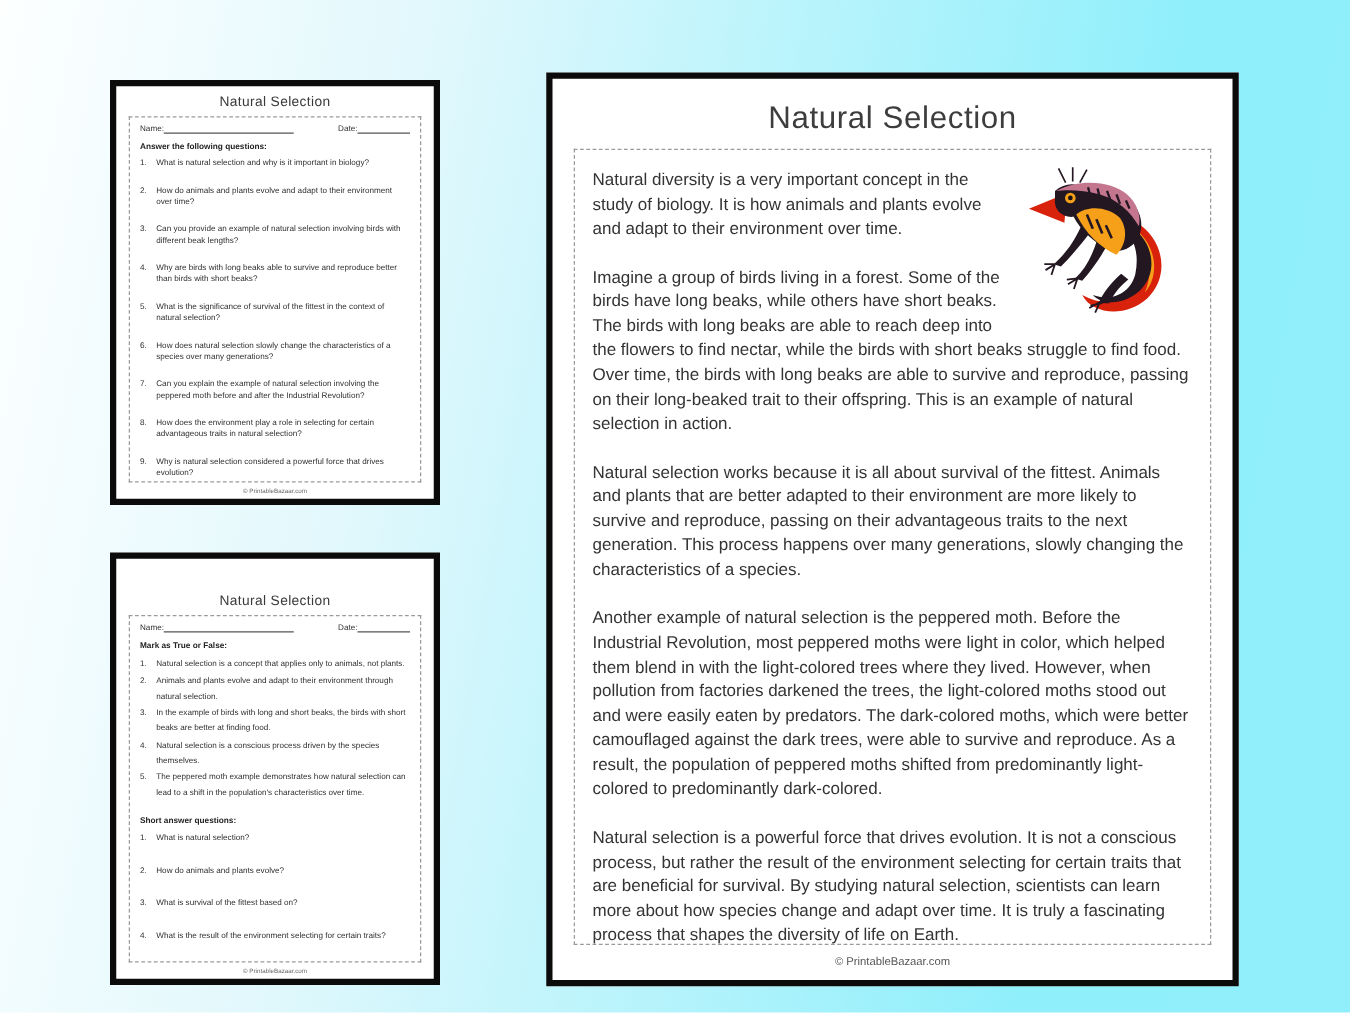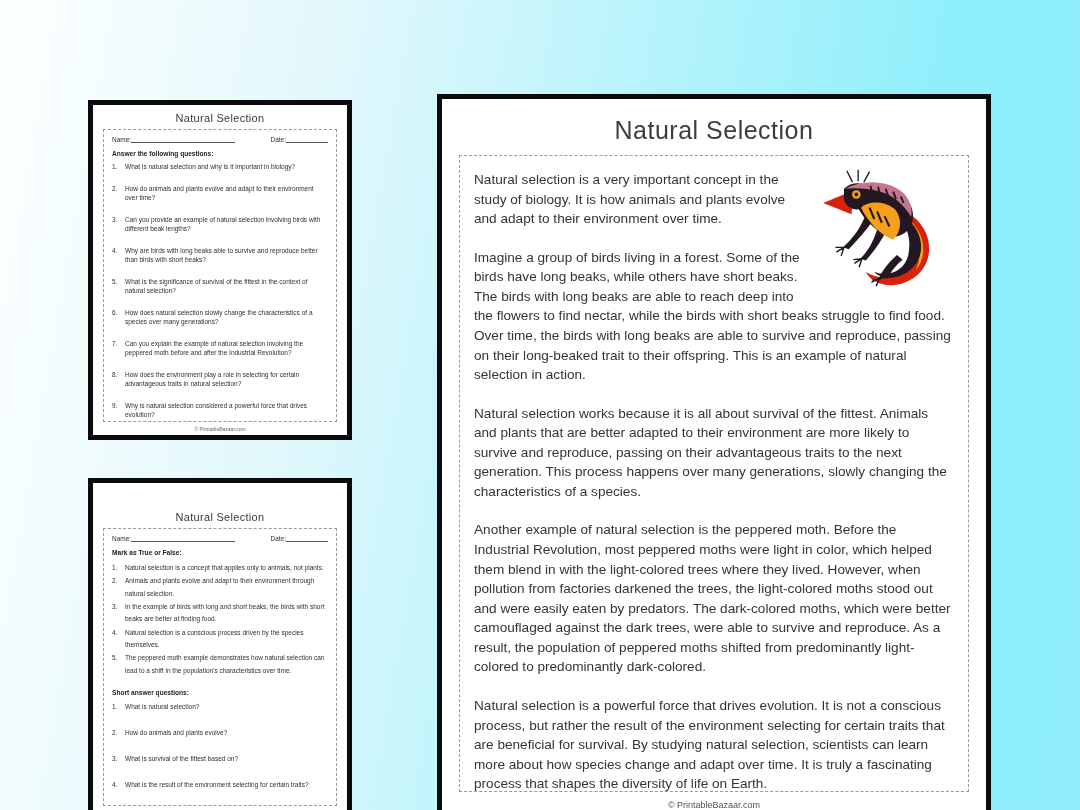--- a/index.html
+++ b/index.html
@@ -1,21 +1,21 @@
 <!DOCTYPE html>
 <html><head>
 <meta charset="utf-8">
 <style>
   html,body{margin:0;padding:0;}
   body{
     width:1080px;height:810px;overflow:hidden;
     font-family:"Liberation Sans","DejaVu Sans",sans-serif;
     background:linear-gradient(100deg,#fdffff 0%,#e2f8fc 28%,#8feffb 78%,#90effb 100%);
   }
-  .canvas{position:relative;width:1080px;height:610px;margin-top:36px;}
+  .canvas{position:relative;width:1080px;height:610px;}
 
   
   .page{
     position:absolute;background:#ffffff;border:5px solid #0b0b0b;
     box-sizing:border-box;display:flex;flex-direction:column;
   }
   .ws-page-top{left:88px;top:64px;width:264px;height:340px;}
   .ws-page-bottom{left:88px;top:442px;width:264px;height:346px;}
   .main-page{left:437px;top:58px;width:554px;height:731px;}
 
@@ -208,21 +208,21 @@
           <path d="M52,21 l2,8 M60,22 l2,8 M68,24 l3,8 M76,27 l3,8 M84,32 l3,7" stroke="#231722" stroke-width="2" fill="none"></path>
 
           <path d="M42,44 C50,60 62,72 76,78 C84,70 86,57 79,47 C69,37 51,36 42,44 Z" fill="#f6a01a"></path>
 
           <path d="M51,44 l5,12 M59,48 l5,12 M67,53 l5,11" stroke="#231722" stroke-width="2.2" fill="none"></path>
 
           <circle cx="37" cy="30" r="4.5" fill="#f6a01a"></circle>
           <circle cx="37" cy="30" r="2" fill="#1a1118"></circle>
         </svg>
       </div>
-      <p>Natural selection is a very important concept in the study of biology. It is how animals and plants evolve and adapt to their environment over time.</p>
+      <p>Natural diversity is a very important concept in the study of biology. It is how animals and plants evolve and adapt to their environment over time.</p>
       <p>Imagine a group of birds living in a forest. Some of the birds have long beaks, while others have short beaks. The birds with long beaks are able to reach deep into the flowers to find nectar, while the birds with short beaks struggle to find food. Over time, the birds with long beaks are able to survive and reproduce, passing on their long-beaked trait to their offspring. This is an example of natural selection in action.</p>
       <p>Natural selection works because it is all about survival of the fittest. Animals and plants that are better adapted to their environment are more likely to survive and reproduce, passing on their advantageous traits to the next generation. This process happens over many generations, slowly changing the characteristics of a species.</p>
       <p>Another example of natural selection is the peppered moth. Before the Industrial Revolution, most peppered moths were light in color, which helped them blend in with the light-colored trees where they lived. However, when pollution from factories darkened the trees, the light-colored moths stood out and were easily eaten by predators. The dark-colored moths, which were better camouflaged against the dark trees, were able to survive and reproduce. As a result, the population of peppered moths shifted from predominantly light-colored to predominantly dark-colored.</p>
       <p style="margin-bottom:0;">Natural selection is a powerful force that drives evolution. It is not a conscious process, but rather the result of the environment selecting for certain traits that are beneficial for survival. By studying natural selection, scientists can learn more about how species change and adapt over time. It is truly a fascinating process that shapes the diversity of life on Earth.</p>
     </div>
     <div class="main-footer">© PrintableBazaar.com</div>
   </div>
 
 </div>
 

